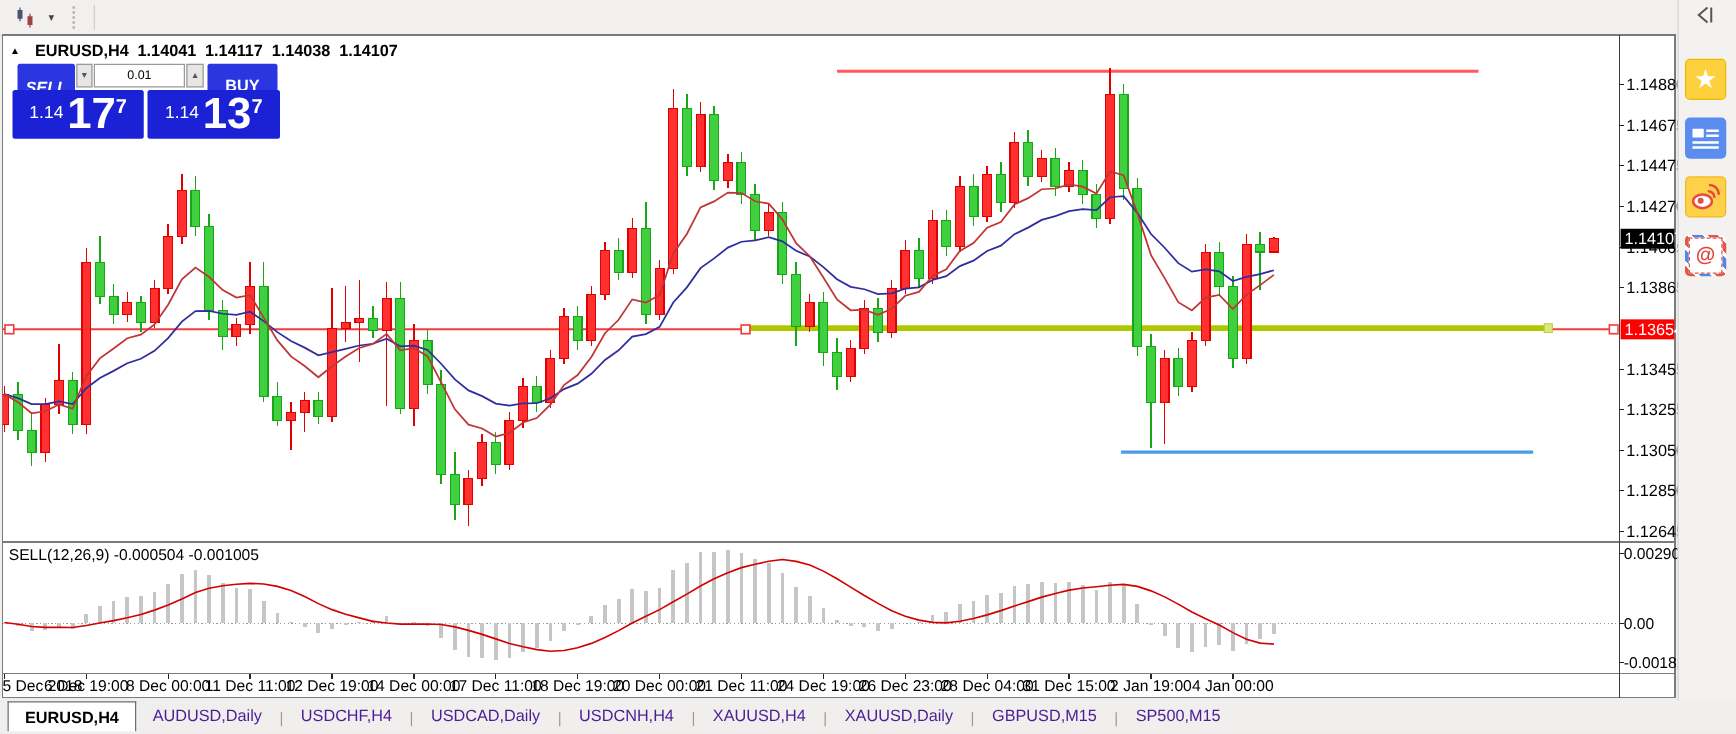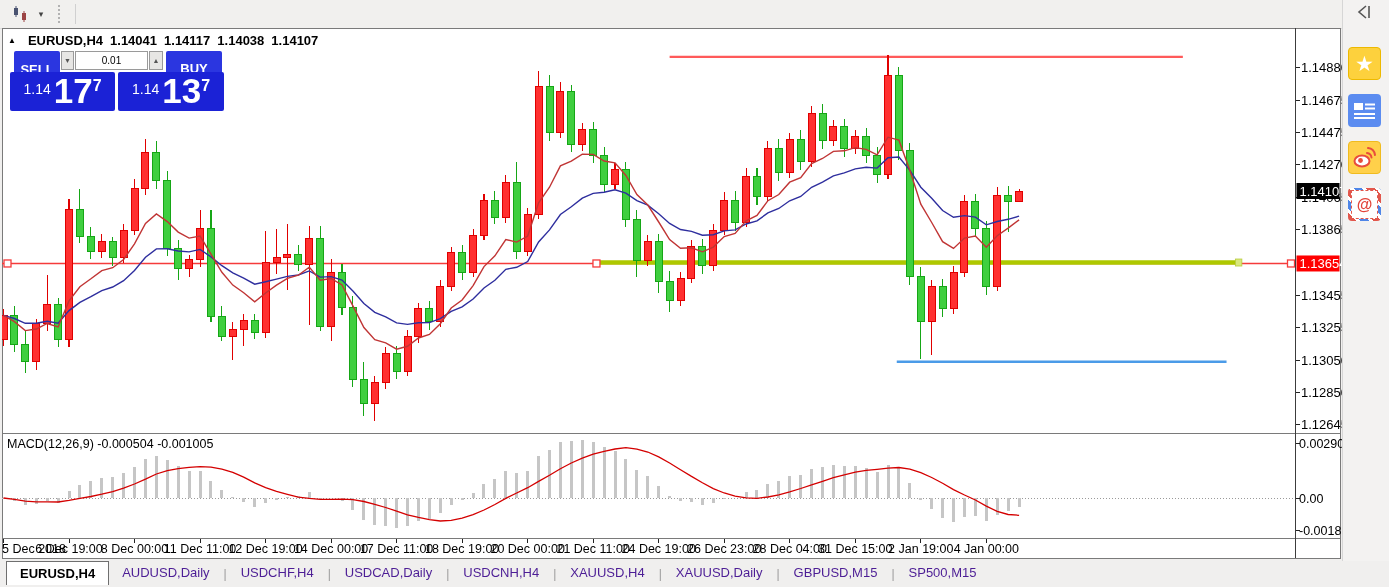--- a/index.html
+++ b/index.html
@@ -18,21 +18,21 @@
   
   #chart-svg{position:absolute;left:0;top:0;}
   #ohlc-header{position:absolute;left:8px;top:33px;font-size:13px;font-weight:bold;color:#000;
                display:flex;align-items:center;white-space:pre;}
   #ohlc-header .mk{font-size:8px;margin-right:5px;}
   #ohlc-header span+span{margin-left:7px;}
   
   .tp{position:absolute;box-sizing:border-box;}
   .tp-btn{background:#2b36e0;color:#fff;font-weight:bold;font-size:13px;display:flex;
           align-items:center;justify-content:center;border-radius:2px;}
-  #sell-btn{left:14px;top:51px;width:46px;height:37px;}
+  #sell-btn{left:14px;top:51px;width:46px;height:37px;font-style:italic;}
   #buy-btn{left:166px;top:51px;width:56px;height:34px;}
   .spin{background:#e7e6e4;border:1px solid #9a9a9a;color:#555;font-size:7px;display:flex;
         align-items:center;justify-content:center;}
   #spin-down{left:61px;top:51px;width:13px;height:19px;}
   #spin-up{left:149px;top:51px;width:14px;height:19px;}
   #vol-input{left:75px;top:51px;width:73px;height:19px;border:1px solid #9a9a9a;background:#fff;
              text-align:center;font-size:10px;font-family:"Liberation Sans",sans-serif;padding:0;}
   .price-box{background:#1b22d6;border-radius:2px;color:#fff;display:flex;align-items:center;
              justify-content:center;padding-bottom:2px;}
   #sell-box{left:10px;top:72px;width:105px;height:39px;}
@@ -476,21 +476,21 @@
     <span class="pp">1.14</span>
     <span class="pb">17</span>
     <span class="ps">7</span>
   </div>
   <div id="buy-box" class="tp price-box">
     <span class="pp">1.14</span>
     <span class="pb">13</span>
     <span class="ps">7</span>
   </div>
 
-  <div id="macd-label"><span>MACD(12,26,9)</span> <span>-0.000504</span> <span>-0.001005</span></div>
+  <div id="macd-label"><span>SELL(12,26,9)</span> <span>-0.000504</span> <span>-0.001005</span></div>
 
   <div id="sidebar">
     <div id="collapse-btn">
       <svg width="18" height="16" viewBox="0 0 18 16">
         <polyline points="10,2 3,8 10,14" fill="none" stroke="#555" stroke-width="1.6"></polyline>
         <line x1="13" y1="2" x2="13" y2="14" stroke="#555" stroke-width="1.6"></line>
       </svg>
     </div>
     <div id="ico-star" class="side-ico">★</div>
     <div id="ico-news" class="side-ico">

